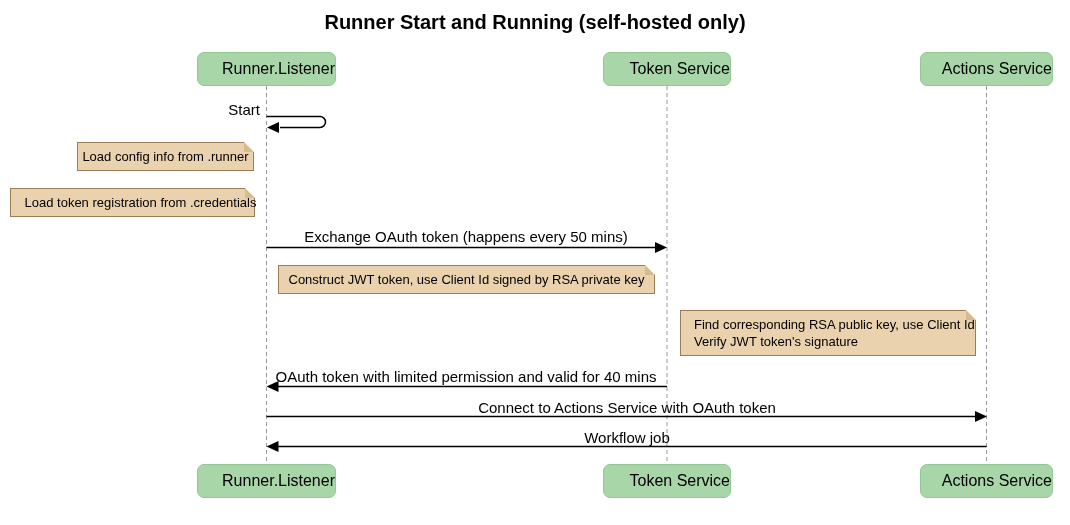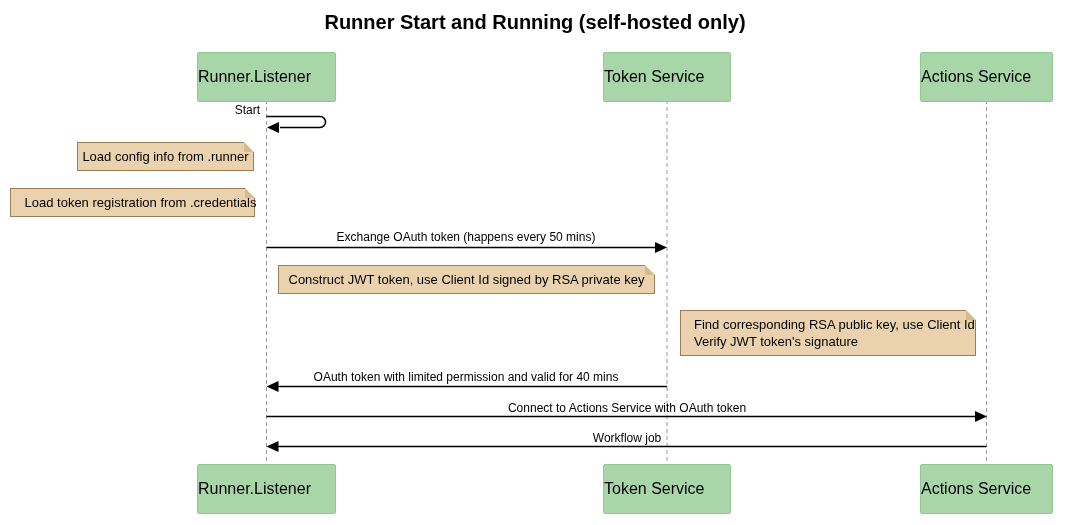--- a/index.html
+++ b/index.html
@@ -14,29 +14,29 @@
     --background:#ffffff;
   }
   html,body{margin:0;padding:0;}
   body{background:#e8e8e8;font-family:"Liberation Sans",sans-serif;color:var(--text);}
   .canvas{position:relative;width:1070px;height:525px;background:var(--background);overflow:hidden;}
   .title{position:absolute;left:0;top:11px;width:100%;text-align:center;font-size:20px;font-weight:bold;}
   svg.layer{position:absolute;left:0;top:0;}
   .lifeline{stroke:var(--lifeline);stroke-width:1;stroke-dasharray:4 3;}
   .msgline{stroke:var(--arrow);stroke-width:1.5;fill:none;}
   .head{fill:var(--arrow);stroke:none;}
-  .participant{position:absolute;height:50px;background:var(--participant-fill);
-    border:1px solid var(--participant-border);border-radius:2px;box-sizing:border-box;
-    display:flex;align-items:center;justify-content:flex-start;font-size:16px;white-space:nowrap;}
+  .participant{position:absolute;height:34px;background:var(--participant-fill);
+    border:1px solid var(--participant-border);border-radius:7px;box-sizing:border-box;
+    display:flex;align-items:center;justify-content:flex-end;font-size:16px;white-space:nowrap;}
   .p-runner{left:197px;width:139px;}
   .p-token{left:603px;width:128px;}
   .p-actions{left:920px;width:133px;}
   .row-top{top:52px;}
   .row-bottom{top:464px;}
-  .msg-label{position:absolute;font-size:12px;line-height:14px;white-space:nowrap;transform:translateX(-50%);}
+  .msg-label{position:absolute;font-size:15px;line-height:14px;white-space:nowrap;transform:translateX(-50%);}
   .lbl-start{left:160px;top:103px;width:100px;text-align:right;transform:none;}
   .lbl-exchange{left:466px;top:230px;}
   .lbl-oauth{left:466px;top:370px;}
   .lbl-connect{left:627px;top:401px;}
   .lbl-workflow{left:627px;top:431px;}
   .note{position:absolute;background:var(--note-fill);border:1px solid var(--note-border);
     box-sizing:border-box;font-size:13px;line-height:17px;display:flex;flex-direction:column;
     justify-content:center;padding:0 6px;white-space:nowrap;}
   .note::after{content:"";position:absolute;top:-1px;right:-1px;width:0;height:0;
     border-style:solid;border-width:0 10px 10px 0;

